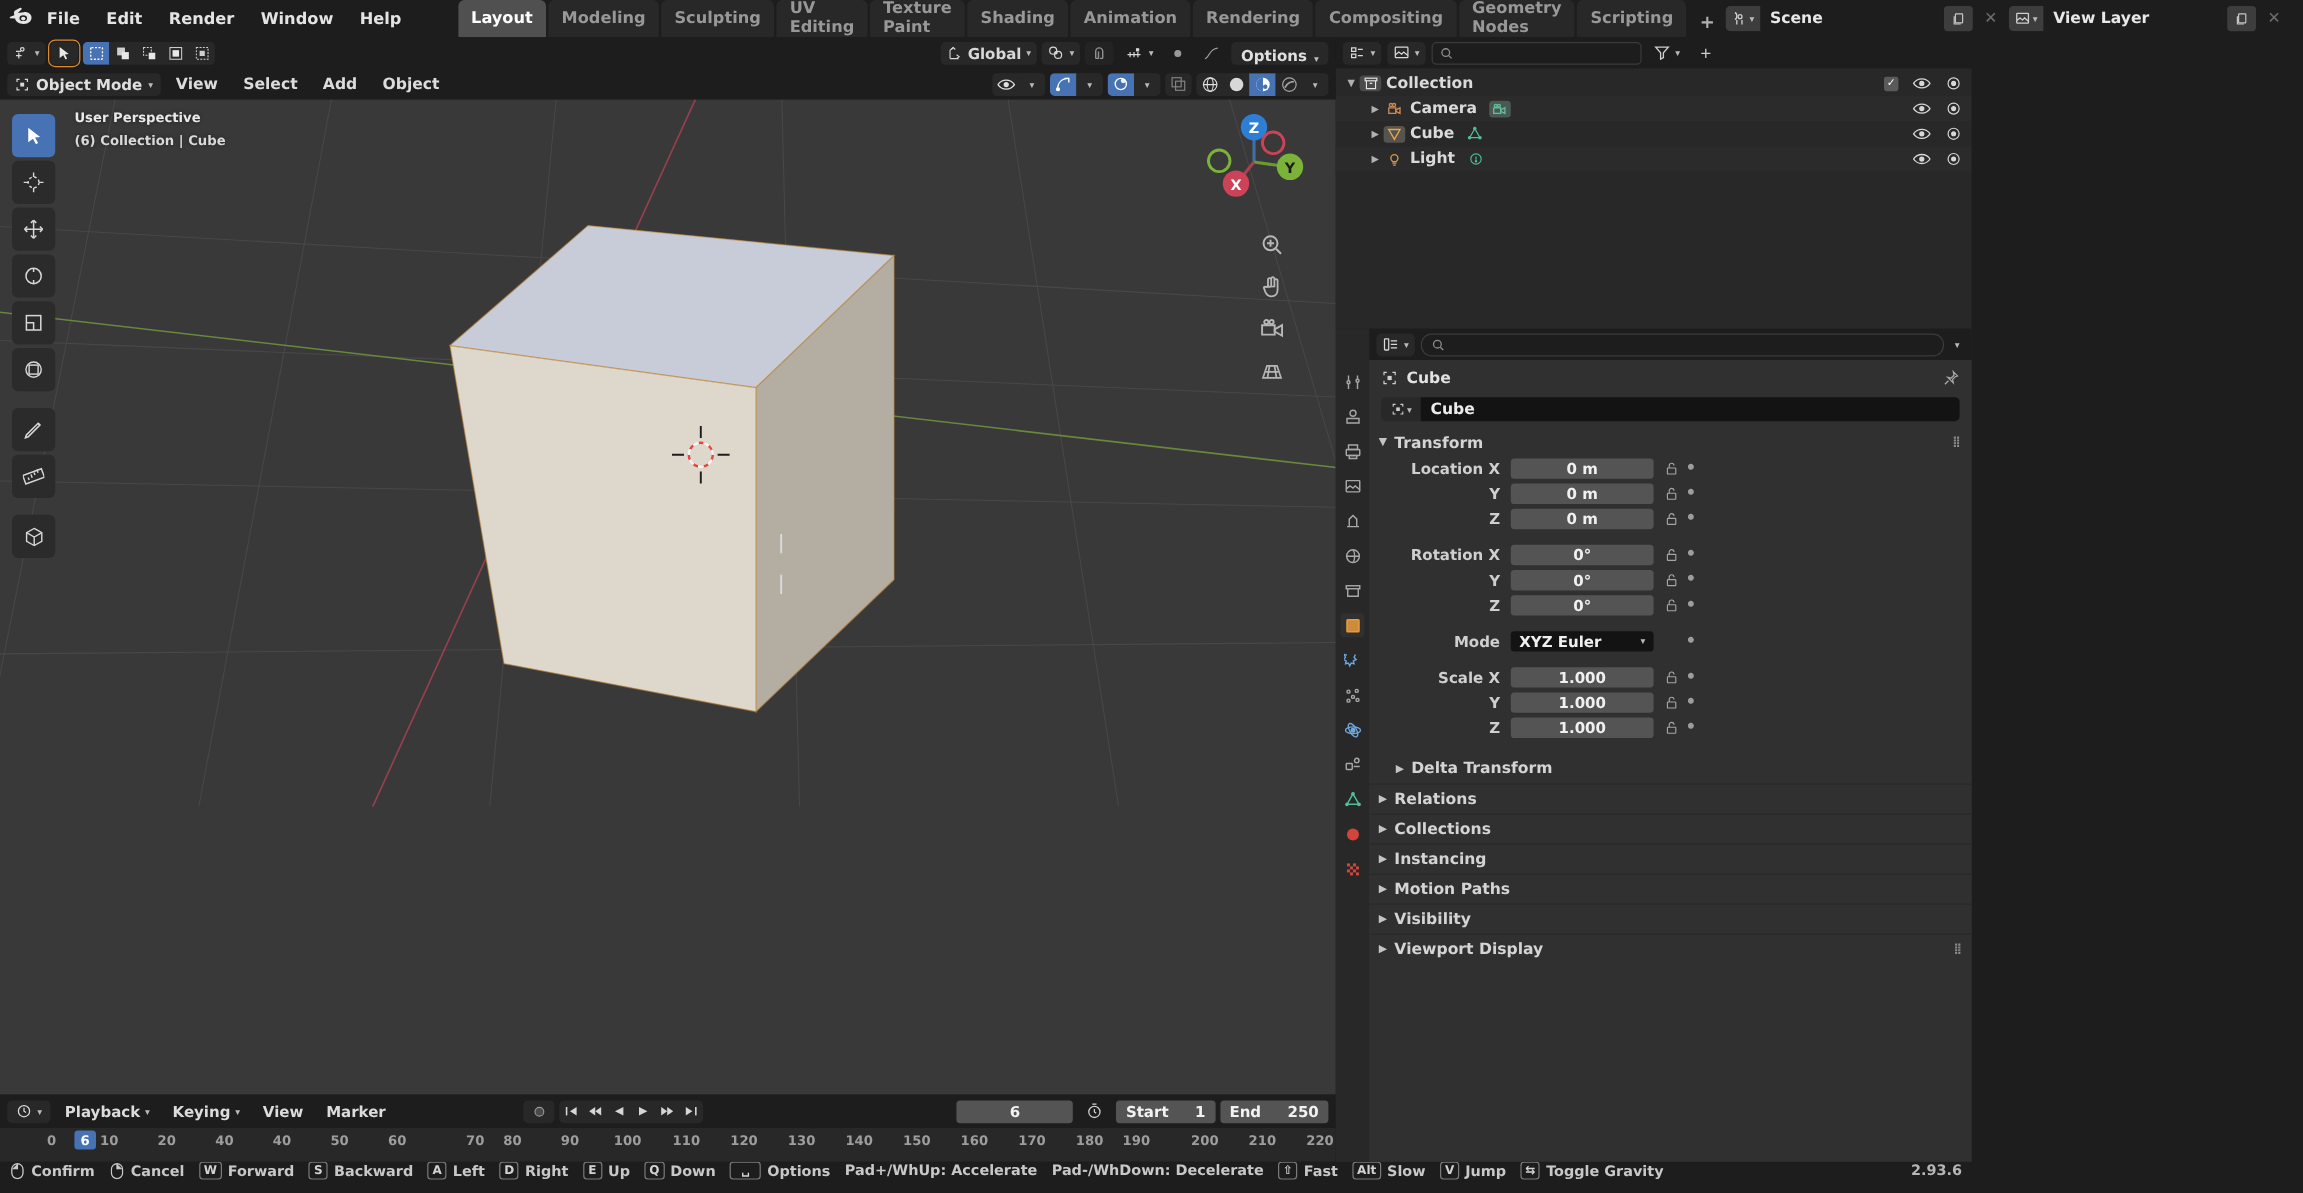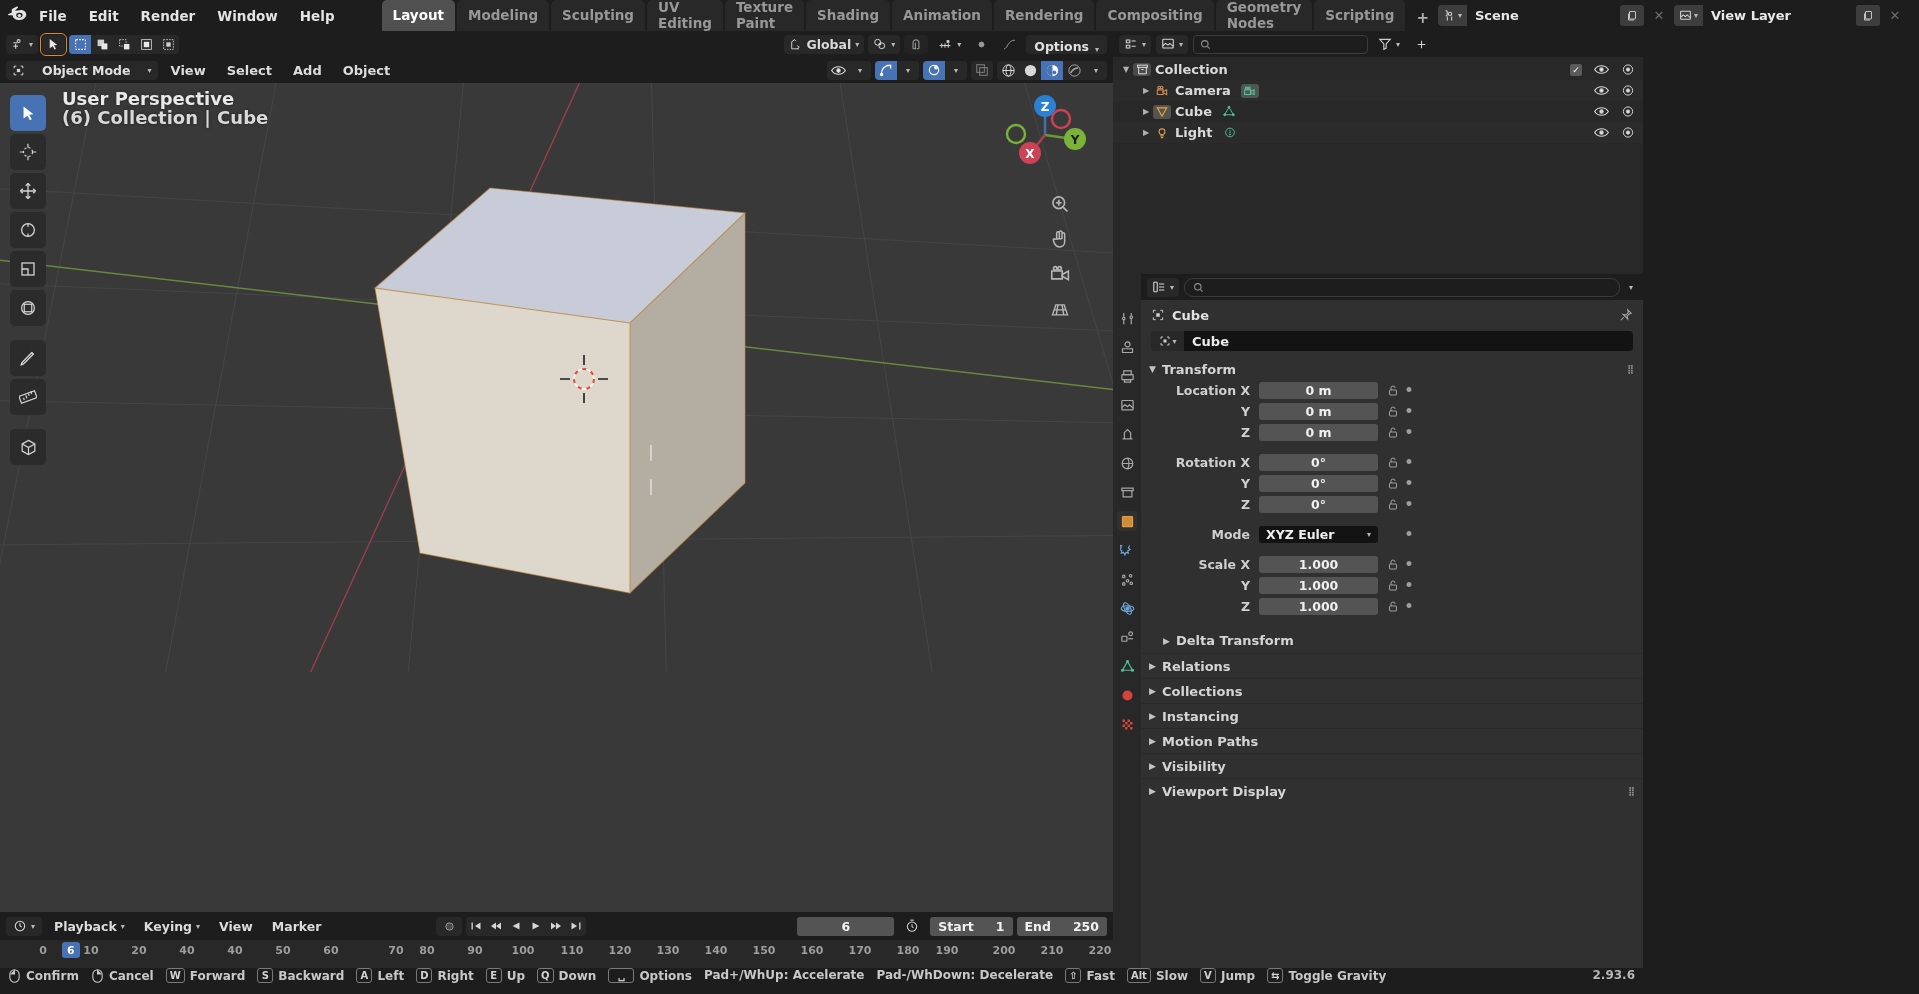--- a/index.html
+++ b/index.html
@@ -72,37 +72,37 @@
   }
   .hbtn.plain { background: transparent; }
   .grp { display:flex; align-items:center; background:#282828; border-radius:4px; overflow:hidden; }
   .grp > .seg {
     width: 22px; height: 19px; display:flex; align-items:center; justify-content:center;
     color:#cfcfcf; background:#282828;
   }
   .grp > .seg.on { background:#4772b3; color:#fff; }
   .caret { font-size: 8px; color:#b9b9b9; }
   .mode-chip {
-    display:flex; align-items:center; gap:17px; height:19px; padding:0 6px;
+    display:flex; align-items:center; gap:5px; height:19px; padding:0 6px;
     background:#282828; border-radius:4px; font-size:12.5px; color:#e0e0e0;
   }
   .vp-menu { padding: 0 8px; font-size:13px; color:#dcdcdc; }
   .vp-right { margin-left:auto; display:flex; align-items:center; gap:4px; }
   .options-btn {
     display:flex; align-items:flex-end; gap:6px; height:19px; padding:0 8px;
     background:#282828; border-radius:4px; font-size:12.5px; color:#e0e0e0;
   }
 
   .viewport {
     flex: 1 1 auto; position: relative; overflow: hidden;
     background: #393939;
   }
   .vp-grid { position:absolute; inset:0; }
   .vp-overlay-text {
-    position:absolute; left: 62px; top: 6px; font-size: 18px; color: #e9e9e9;
+    position:absolute; left: 62px; top: 6px; font-size: 11px; color: #e9e9e9;
     line-height: 19px; text-shadow: 0 0 3px #222; pointer-events:none;
   }
   .vp-overlay-text .l2 { color:#d9d9d9; }
 
   
   .vp-toolbar {
     position:absolute; left: 10px; top: 12px; width: 36px;
     display:flex; flex-direction:column; gap:3px; z-index: 5;
   }
   .tool-btn {

